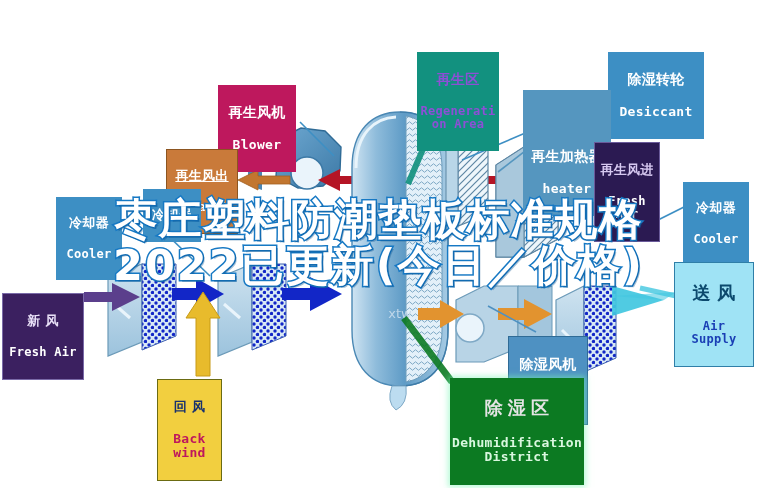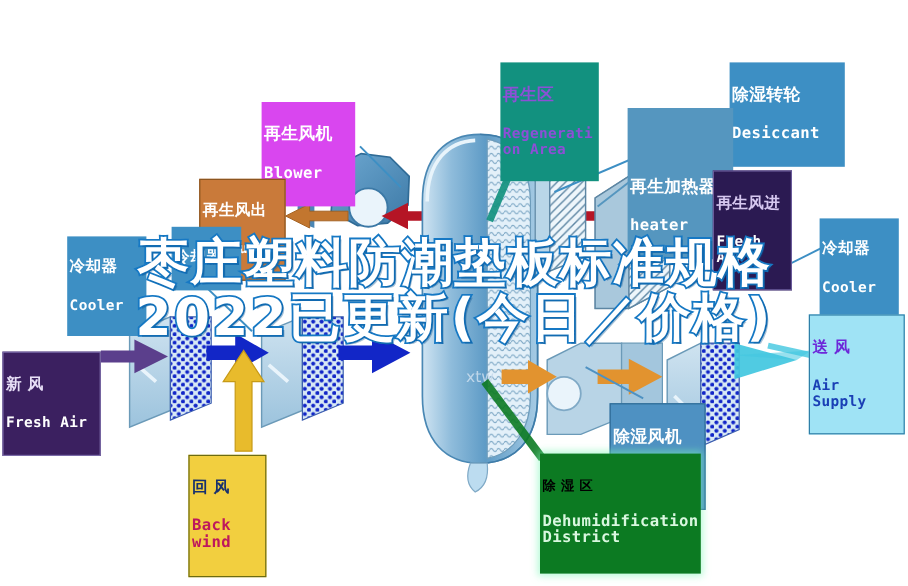--- a/index.html
+++ b/index.html
@@ -8,21 +8,21 @@
     background:#ffffff;
     font-family:"Liberation Sans",sans-serif;
     overflow:hidden;
   }
   #stage{position:relative;width:757px;height:488px;background:#fff;overflow:hidden;}
 
   
   .lbl{
     position:absolute;
     box-sizing:border-box;
-    text-align:left;
+    text-align:center;
     line-height:1.08;
     white-space:pre-line;
     letter-spacing:.3px;
     z-index:40;
   }
   .lbl .cn{display:block;font-weight:bold;font-family:"DejaVu Sans",sans-serif;}
   .lbl .en{display:block;font-family:"DejaVu Sans Mono","Liberation Mono",monospace;font-weight:bold;}
 
   
   #title{
@@ -206,27 +206,27 @@
       <path d="M536 332 L488 306" stroke="#4e91c2"></path>
       <path d="M452 382 L404 318" stroke="#0c7a22" stroke-width="7" opacity="0.9"></path>
     </g>
   </svg>
 
   <div class="lbl" style="left:608px;top:52px;width:96px;padding:3px 2px;background:#3d8fc4;">
     <span class="cn" style="color:#ffffff;font-size:14px;">除湿转轮</span>
     <span class="en" style="color:#ffffff;font-size:13px;">Desiccant</span>
   </div>
 
-  <div class="lbl" style="left:218px;top:85px;width:78px;padding:3px 2px;background:#d946ef;">
+  <div class="lbl" style="left:218px;top:85px;width:78px;padding:3px 2px;background:#be185d;">
     <span class="cn" style="color:#ffffff;font-size:14px;">再生风机</span>
     <span class="en" style="color:#ffffff;font-size:13px;">Blower</span>
   </div>
 
   <div class="lbl" style="left:166px;top:149px;width:72px;padding:2px 2px;background:#c97a3a;border:1px solid #8c5520;">
-    <span class="cn" style="color:#ffffff;font-size:13px;">再生风出</span>
+    <span class="cn" style="color:#ffffff;font-size:13px;text-decoration:underline;">再生风出</span>
     <span class="en" style="color:#ffffff;font-size:12px;">Exhaust</span>
   </div>
 
   <div class="lbl" style="left:56px;top:197px;width:66px;padding:2px 2px;background:#3d8fc4;">
     <span class="cn" style="color:#ffffff;font-size:13px;">冷却器</span>
     <span class="en" style="color:#ffffff;font-size:12px;">Cooler</span>
   </div>
 
   <div class="lbl" style="left:143px;top:189px;width:58px;padding:2px 2px;background:#3d8fc4;">
     <span class="cn" style="color:#ffffff;font-size:13px;">冷却器</span>
@@ -247,41 +247,41 @@
     <span class="cn" style="color:#d6c8f0;font-size:13px;">再生风进</span>
     <span class="en" style="color:#ffffff;font-size:12px;">Fresh Air</span>
   </div>
 
   <div class="lbl" style="left:683px;top:182px;width:66px;padding:2px 2px;background:#3d8fc4;">
     <span class="cn" style="color:#ffffff;font-size:13px;">冷却器</span>
     <span class="en" style="color:#ffffff;font-size:12px;">Cooler</span>
   </div>
 
   <div class="lbl" style="left:674px;top:262px;width:80px;padding:3px 2px;background:#9fe3f5;border:1px solid #2f7fa8;">
-    <span class="cn" style="color:#6d28d9;font-size:13px;">送  风</span>
+    <span class="cn" style="color:#0c4a6e;font-size:18px;">送  风</span>
     <span class="en" style="color:#1a3fb5;font-size:12px;">Air Supply</span>
   </div>
 
   <div class="lbl" style="left:2px;top:277px;width:82px;padding:3px 2px;background:#3b2060;border:1px solid #7a6aa8;margin-top:16px;">
     <span class="cn" style="color:#e8e0f7;font-size:13px;">新     风</span>
     <span class="en" style="color:#ffffff;font-size:12px;">Fresh Air</span>
   </div>
 
   <div class="lbl" style="left:157px;top:379px;width:65px;padding:3px 2px;background:#f2cf3f;border:1px solid #6b6b12;">
     <span class="cn" style="color:#17306e;font-size:13px;">回     风</span>
     <span class="en" style="color:#be185d;font-size:13px;">Back wind</span>
   </div>
 
   <div class="lbl" style="left:508px;top:336px;width:80px;padding:3px 2px;background:#4e91c2;border:1px solid #2f6b96;">
     <span class="cn" style="color:#ffffff;font-size:14px;">除湿风机</span>
     <span class="en" style="color:#ffffff;font-size:13px;">Blower</span>
   </div>
 
   <div class="lbl" style="left:450px;top:378px;width:134px;padding:4px 2px;background:#0c7a22;box-shadow:0 0 6px 2px rgba(120,245,180,.55);">
-    <span class="cn" style="color:#000000;font-size:11px;">除    湿    区</span>
+    <span class="cn" style="color:#e5e5e5;font-size:18px;font-family:Liberation Serif, serif;">除    湿    区</span>
     <span class="en" style="color:#d9f7df;font-size:13px;">Dehumidification
 District</span>
   </div>
 
   <div id="title">
     <span class="ln ln1">枣庄塑料防潮垫板标准规格</span>
     <span class="ln ln2">2022已更新(今日／价格)</span>
   </div>
 
 </div>

